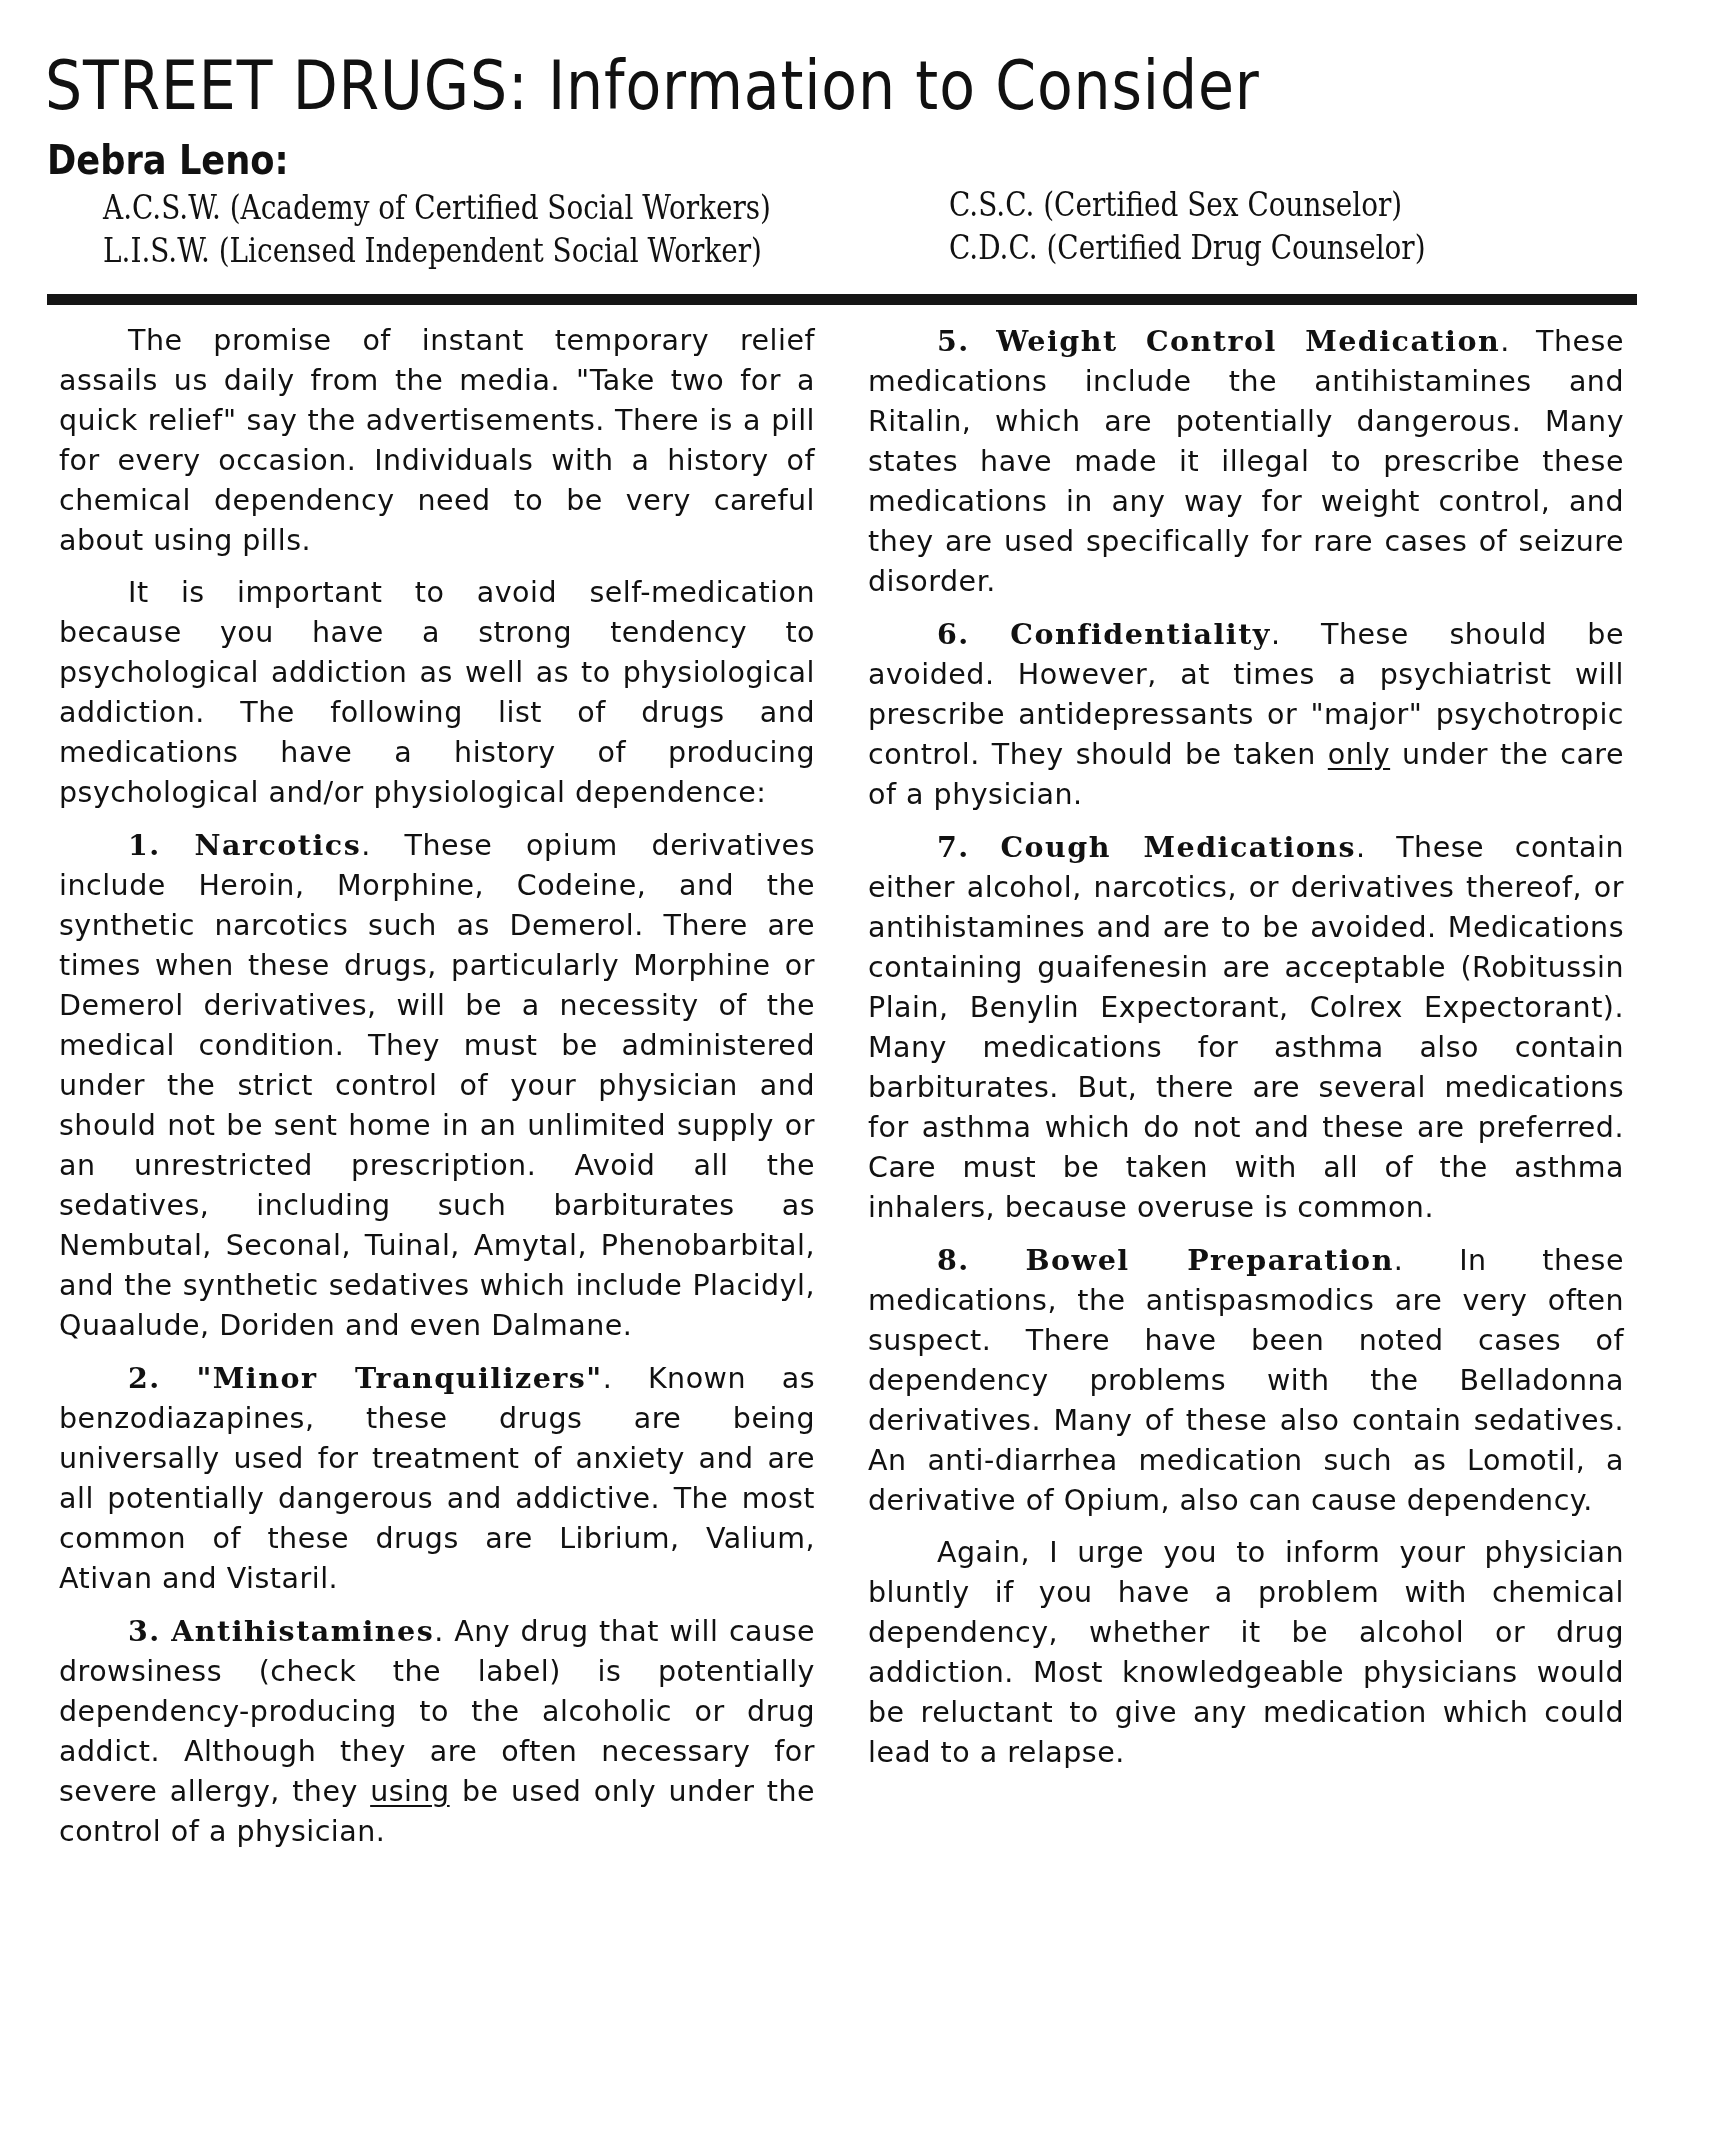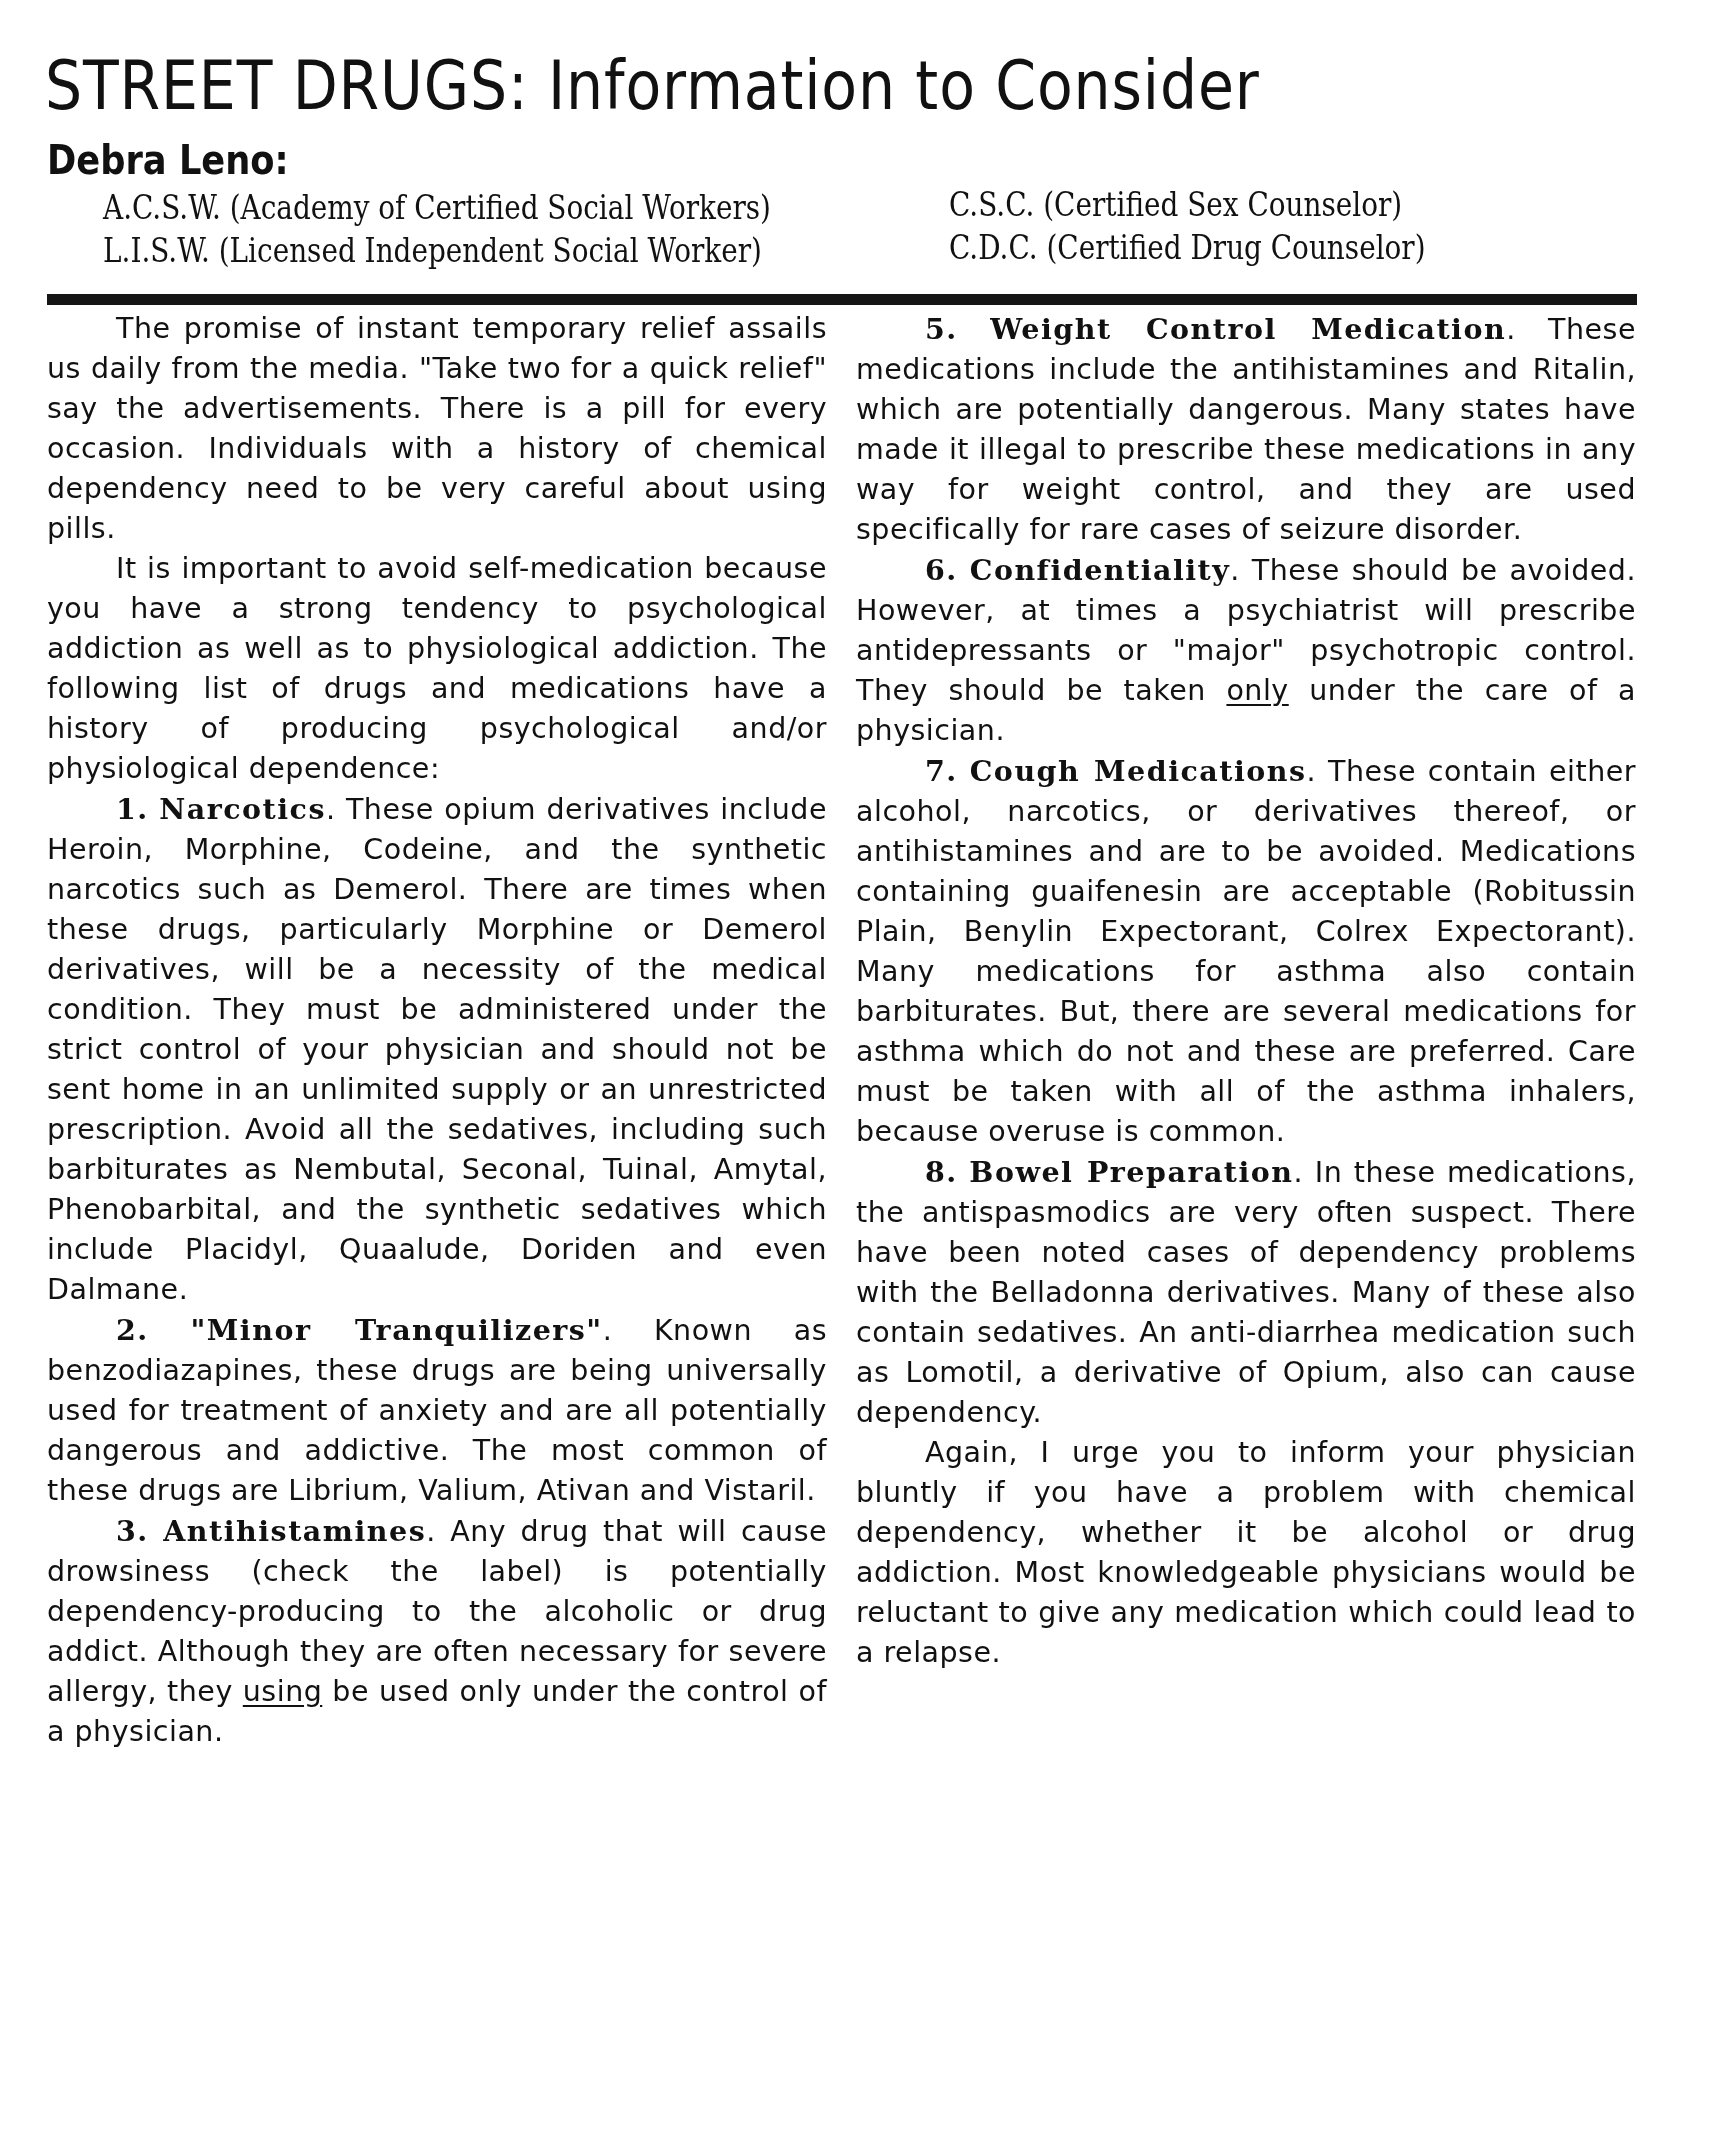--- a/index.html
+++ b/index.html
@@ -33,21 +33,21 @@
     position: absolute; left: 47px; top: 294px; width: 1590px; height: 10.8px;
     background: #151515;
   }
   .col {
     position: absolute; top: 309px; width: 780px;
     font-family: "DejaVu Sans", sans-serif; font-size: 28.5px; line-height: 40px;
     text-align: justify; letter-spacing: 0.5px;
   }
   .col.left { left: 47px; }
   .col.right { left: 856px; width: 780px; }
-  .col p { margin: 0; text-indent: 69px; }
+  .col p { margin: 12px; text-indent: 69px; }
   .lead { font-weight: bold; font-family: "DejaVu Serif", serif; letter-spacing: 1.5px; }
   u { text-underline-offset: 3.9px; }
 </style>
 </head>
 <body>
 
 <h1 class="title">STREET DRUGS: Information to Consider</h1>
 <div class="author">Debra Leno:</div>
 
 <div class="creds left">

